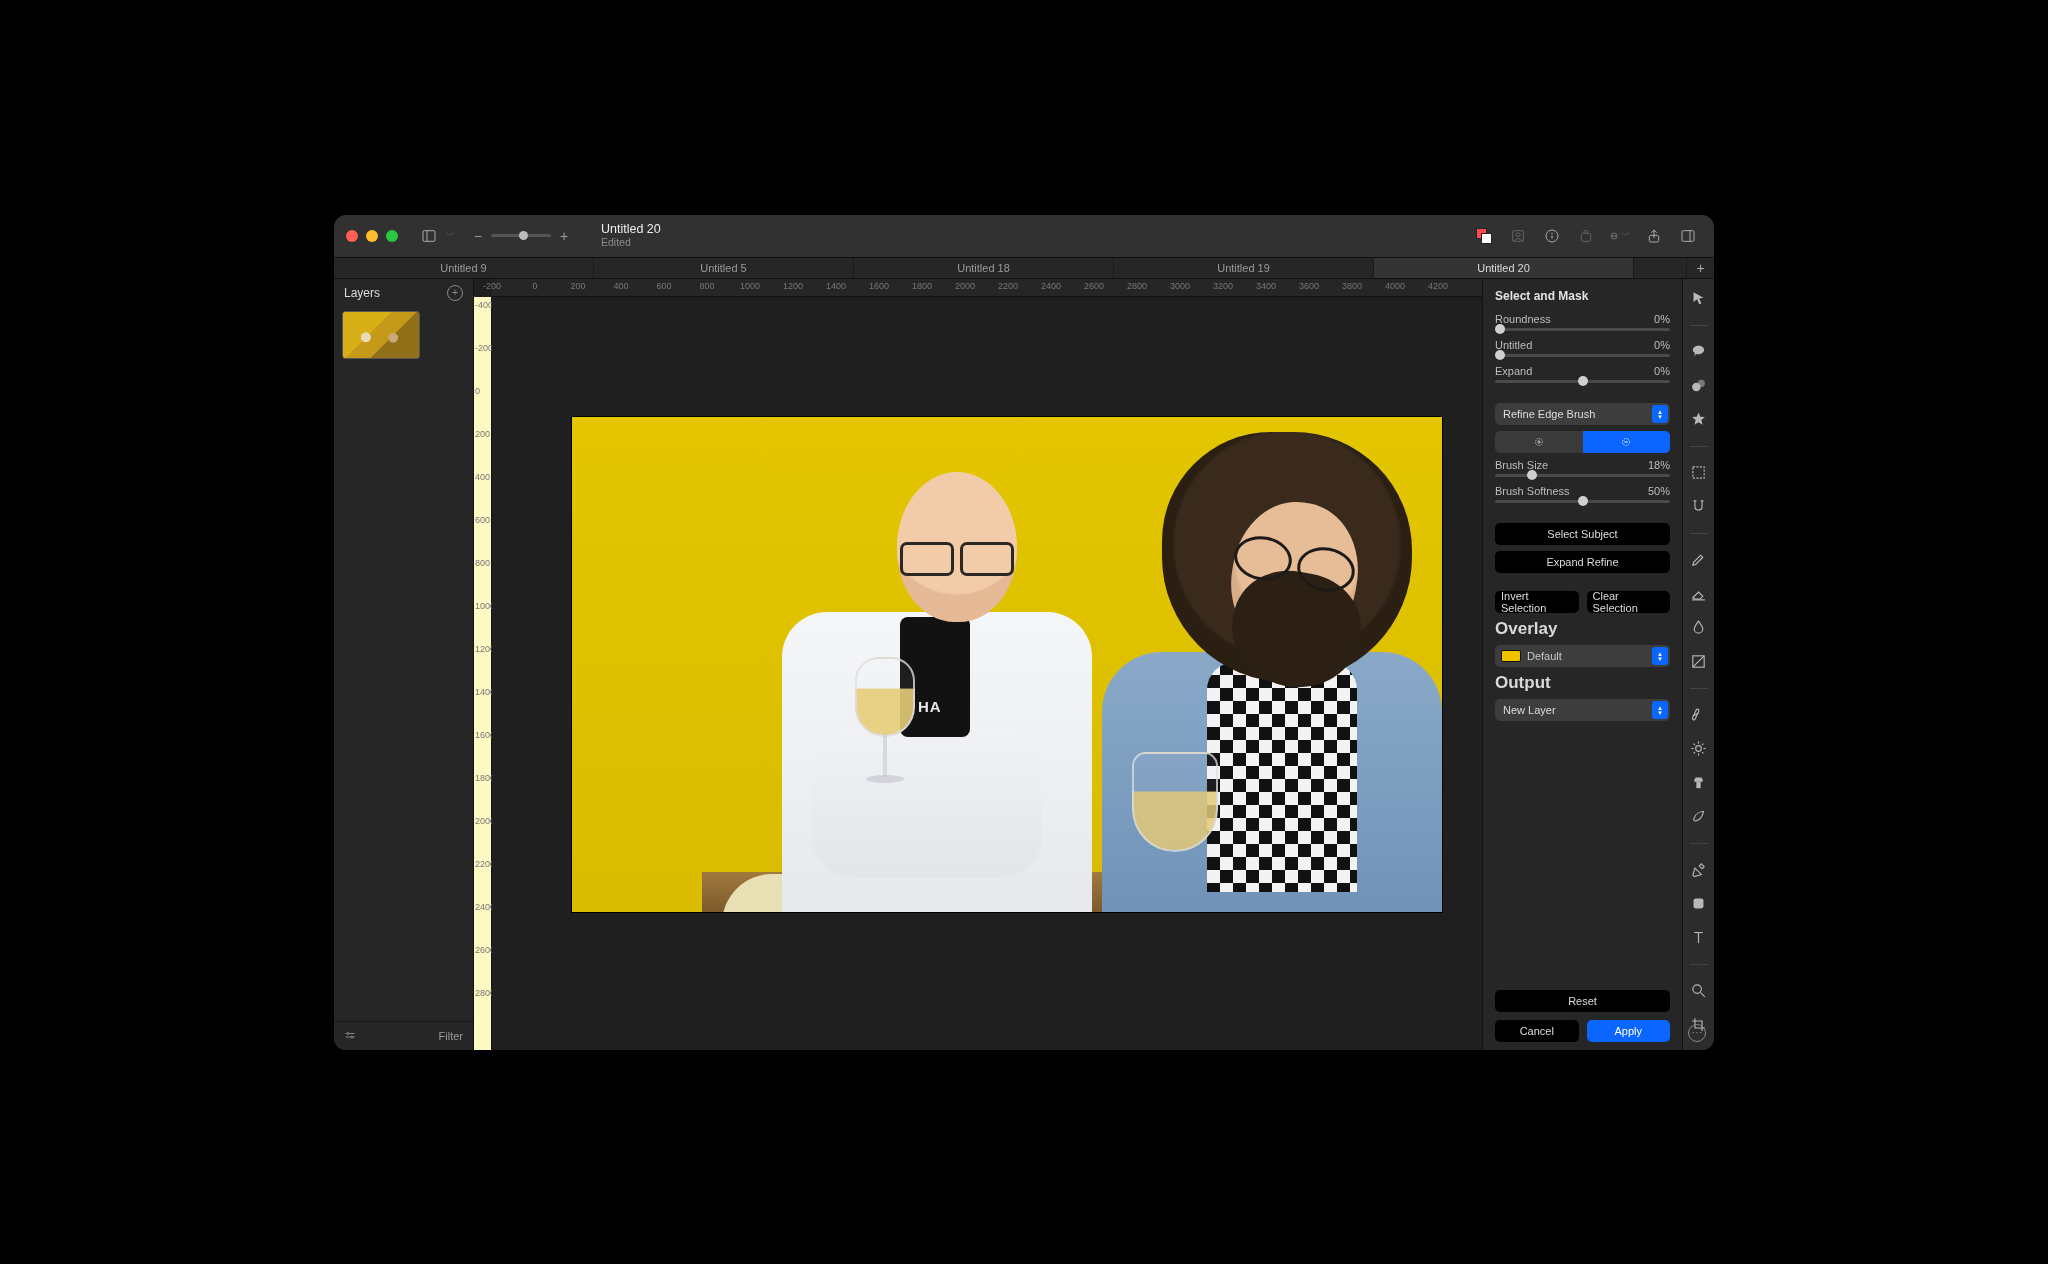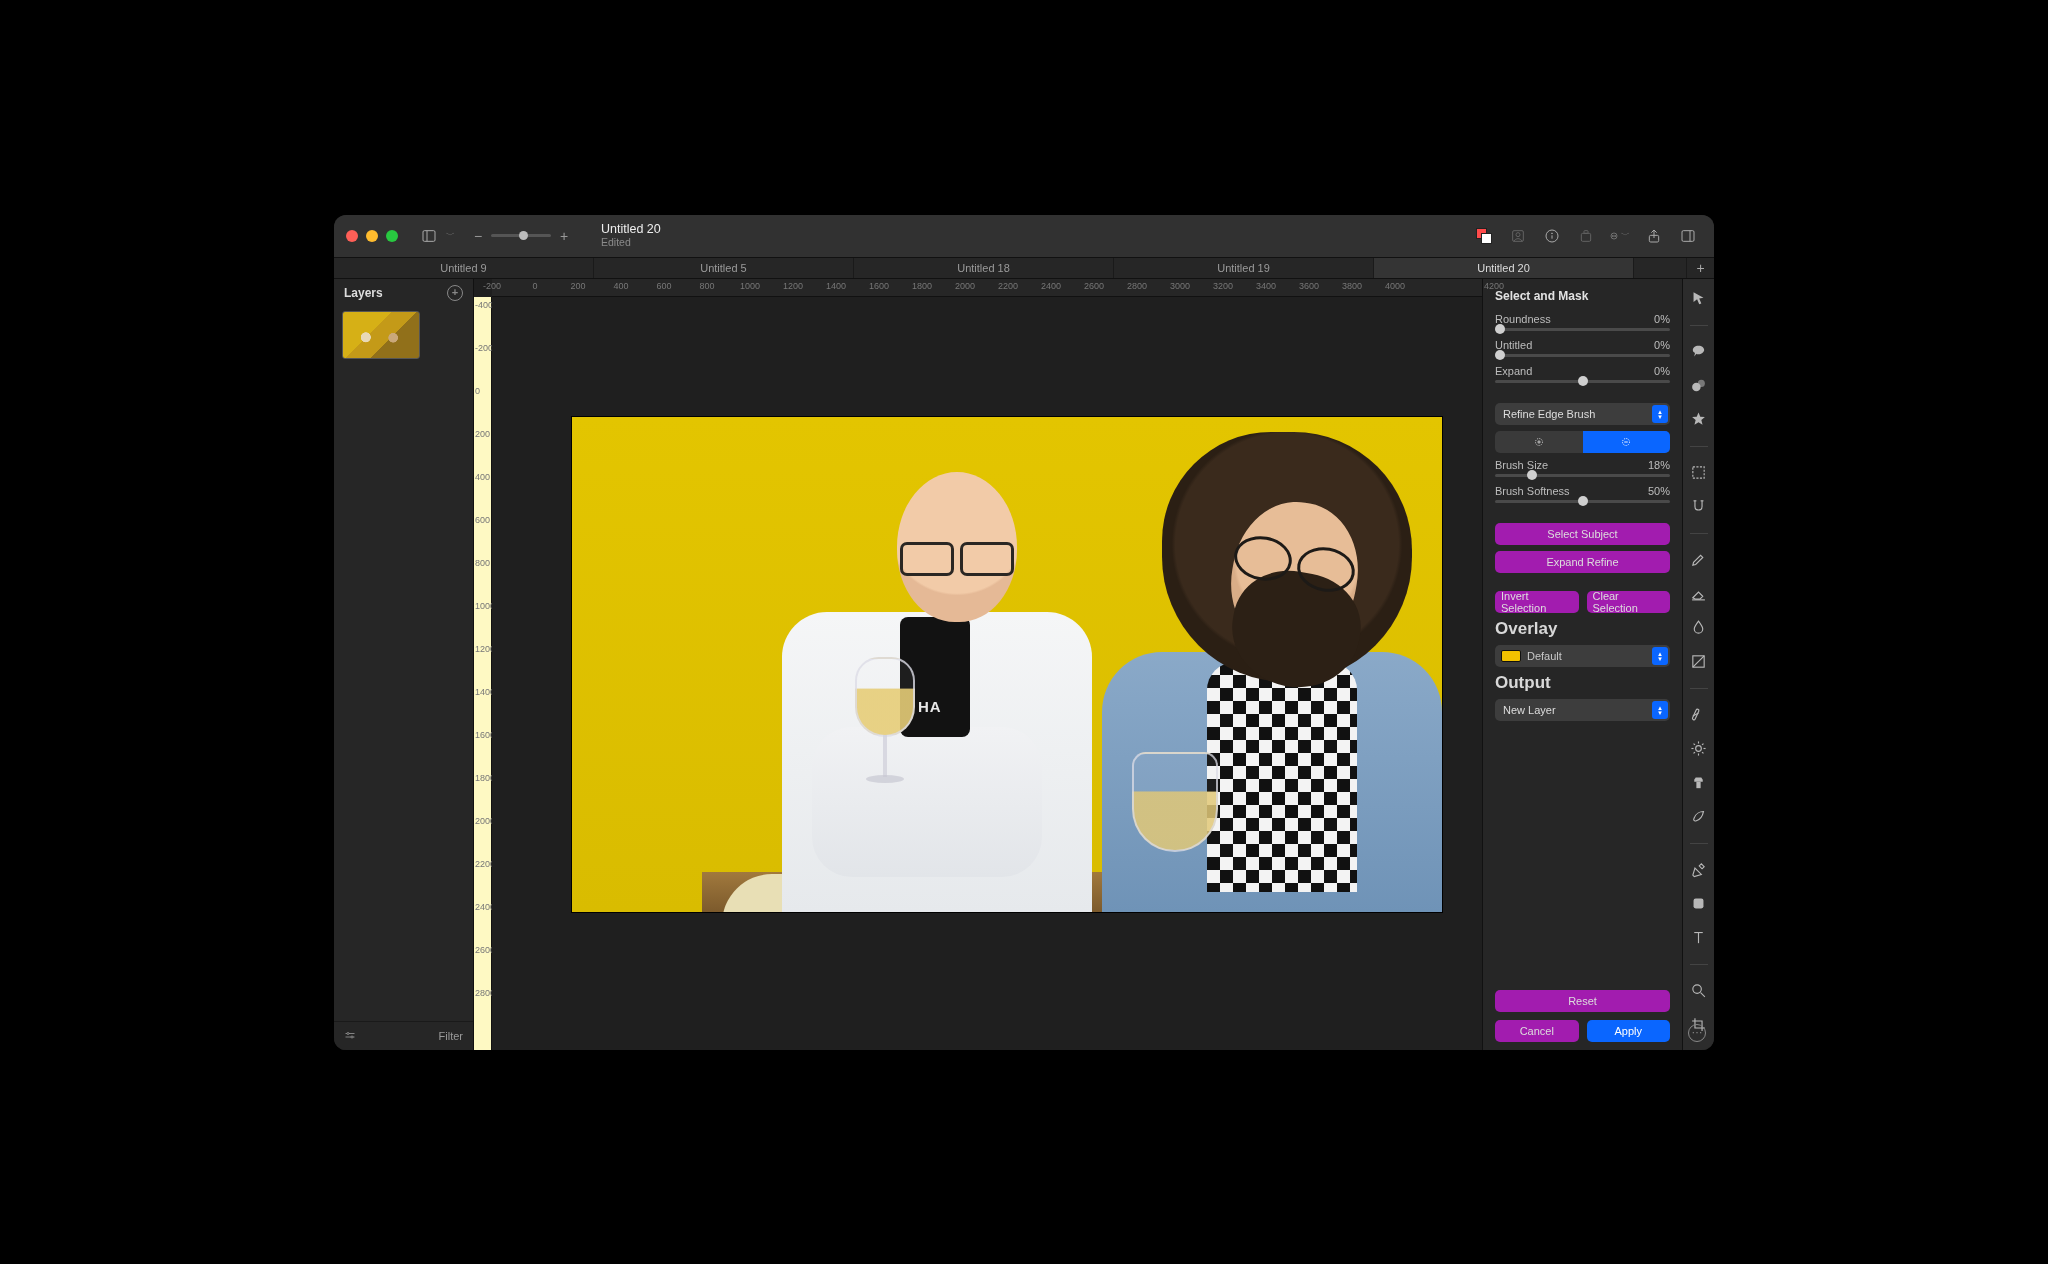--- a/index.html
+++ b/index.html
@@ -29,21 +29,21 @@
   .swatch-ico .s1{position:absolute;top:0;left:0;width:11px;height:11px;background:#ff4b4b;border:1px solid #222;}
   .swatch-ico .s2{position:absolute;bottom:0;right:0;width:11px;height:11px;background:#fff;border:1px solid #222;}
 
   .tabbar{ height:22px; background:#262626; display:flex; border-top:1px solid #111; border-bottom:1px solid #111;}
   .tab{ flex:0 0 260px; display:flex; align-items:center; justify-content:center; font-size:11px; color:#9a9a9a; border-right:1px solid #1a1a1a;}
   .tab.active{ background:#343434; color:#ddd;}
   .tab-add{ width:28px; display:flex;align-items:center;justify-content:center;color:#aaa; font-size:14px; margin-left:auto; border-left:1px solid #1a1a1a;}
 
   .body { flex:1; display:flex; min-height:0; background:#1f1f1f;}
   .left-panel { width:140px; background:#262626; border-right:1px solid #111; display:flex; flex-direction:column;}
-  .lp-head{ display:flex; align-items:center; justify-content:space-between; padding:6px 10px; font-size:12px; font-weight:700; color:#ddd;}
+  .lp-head{ display:flex; align-items:center; justify-content:space-between; padding:6px 10px; font-size:12px; font-weight:400; color:#ddd;}
   .lp-head .plus{ width:16px;height:16px;border:1.2px solid #888;border-radius:50%;display:flex;align-items:center;justify-content:center;font-size:11px;color:#888; line-height:1;}
   .layer-thumb{ margin:4px 8px; width:78px; height:48px; border-radius:3px; border:1px solid #555; background:linear-gradient(135deg,#d6b016 40%, #c49a18 40% 60%, #91701a 60%); position:relative; overflow:hidden;}
   .layer-thumb::after{content:"";position:absolute;inset:0;background:radial-gradient(circle at 30% 55%, #e8d9b8 0 8%, transparent 9%),radial-gradient(circle at 66% 56%, #caa87a 0 8%, transparent 9%);}
   .lp-foot{ margin-top:auto; padding:8px 10px; display:flex; align-items:center; gap:6px; color:#9a9a9a; font-size:11px; border-top:1px solid #1a1a1a;justify-content:space-between;}
   .lp-foot svg{width:12px;height:12px;stroke:#9a9a9a;fill:none;stroke-width:1.6;}
 
   .canvas-wrap{ flex:1; display:flex; flex-direction:column; background:#1f1f1f; position:relative; min-width:0;}
   .ruler-h{ height:18px; background:#262626; border-bottom:1px solid #111; position:relative; font-size:9px; color:#777; margin-left:18px;}
   .ruler-h .tick{position:absolute; top:2px; transform:translateX(-50%);}
   .row{flex:1; display:flex; min-height:0;}
@@ -92,21 +92,21 @@
   .rp-title{ font-weight:600; font-size:12px; color:#e2e2e2; margin-bottom:4px;}
   .param{ display:flex; flex-direction:column; gap:3px; margin-bottom:2px;}
   .param .row1{display:flex; justify-content:space-between; font-size:11px; color:#bdbdbd;}
   .slider{ height:3px; background:#4a4a4a; border-radius:2px; position:relative;}
   .slider .th{position:absolute; top:-3.5px; width:10px; height:10px; background:#cfcfcf; border-radius:50%;}
   .select{ height:22px; background:#3d3d3d; border-radius:5px; display:flex; align-items:center; padding:0 6px 0 8px; font-size:11px; color:#ddd; position:relative;}
   .select .arr{ position:absolute; right:2px; top:2px; bottom:2px; width:16px; background:#0a66ff; border-radius:3px; display:flex; flex-direction:column; align-items:center; justify-content:center; gap:0; color:#fff; font-size:7px; line-height:5px;}
   .seg{ display:flex; height:22px; border-radius:5px; overflow:hidden; background:#3a3a3a;}
   .seg div{flex:1; display:flex; align-items:center; justify-content:center;}
   .seg .on{ background:#0a66ff;}
-  .btn{ height:22px; background:#a21caf; border-radius:5px; display:flex; align-items:center; justify-content:center; font-size:11px; color:#ddd;}
+  .btn{ height:22px; background:#000000; border-radius:5px; display:flex; align-items:center; justify-content:center; font-size:11px; color:#ddd;}
   .btn-row{display:flex; gap:8px;}
   .btn-row .btn{flex:1; padding:0 6px;}
   .section-label{ font-size:17px; font-weight:600; color:#d8d8d8; }
   .overlay-select{ height:22px; background:#3d3d3d; border-radius:5px; display:flex; align-items:center; gap:6px; padding:0 6px; font-size:11px; position:relative;}
   .overlay-select .sw{width:20px;height:12px;background:#f2c200;border:1px solid #111; border-radius:2px;}
   .overlay-select .arr{ position:absolute; right:2px; top:2px; bottom:2px; width:16px; background:#0a66ff; border-radius:3px; display:flex; flex-direction:column; align-items:center; justify-content:center; color:#fff; font-size:7px; line-height:5px;}
   .rp-footer{ margin-top:auto; display:flex; flex-direction:column; gap:8px; padding-top:8px;}
   .btn.primary{ background:#0a66ff; color:#fff;}
   
   .tool-strip{ width:32px; background:#2c2c2c; border-left:1px solid #111; display:flex; flex-direction:column; align-items:center; padding:10px 0; gap:14px;}
@@ -254,21 +254,21 @@
           <span class="tick" style="left: 516px;">2200</span>
           <span class="tick" style="left: 559px;">2400</span>
           <span class="tick" style="left: 602px;">2600</span>
           <span class="tick" style="left: 645px;">2800</span>
           <span class="tick" style="left: 688px;">3000</span>
           <span class="tick" style="left: 731px;">3200</span>
           <span class="tick" style="left: 774px;">3400</span>
           <span class="tick" style="left: 817px;">3600</span>
           <span class="tick" style="left: 860px;">3800</span>
           <span class="tick" style="left: 903px;">4000</span>
-          <span class="tick" style="left: 1002px;">4200</span>
+          <span class="tick" style="left: 946px;">4200</span>
         </div>
       <div class="row">
         <div class="ruler-v" id="rv">
             <span class="tick" style="top: 8px;">-400</span>
             <span class="tick" style="top: 51px;">-200</span>
             <span class="tick" style="top: 94px;">0</span>
             <span class="tick" style="top: 137px;">200</span>
             <span class="tick" style="top: 180px;">400</span>
             <span class="tick" style="top: 223px;">600</span>
             <span class="tick" style="top: 266px;">800</span>

